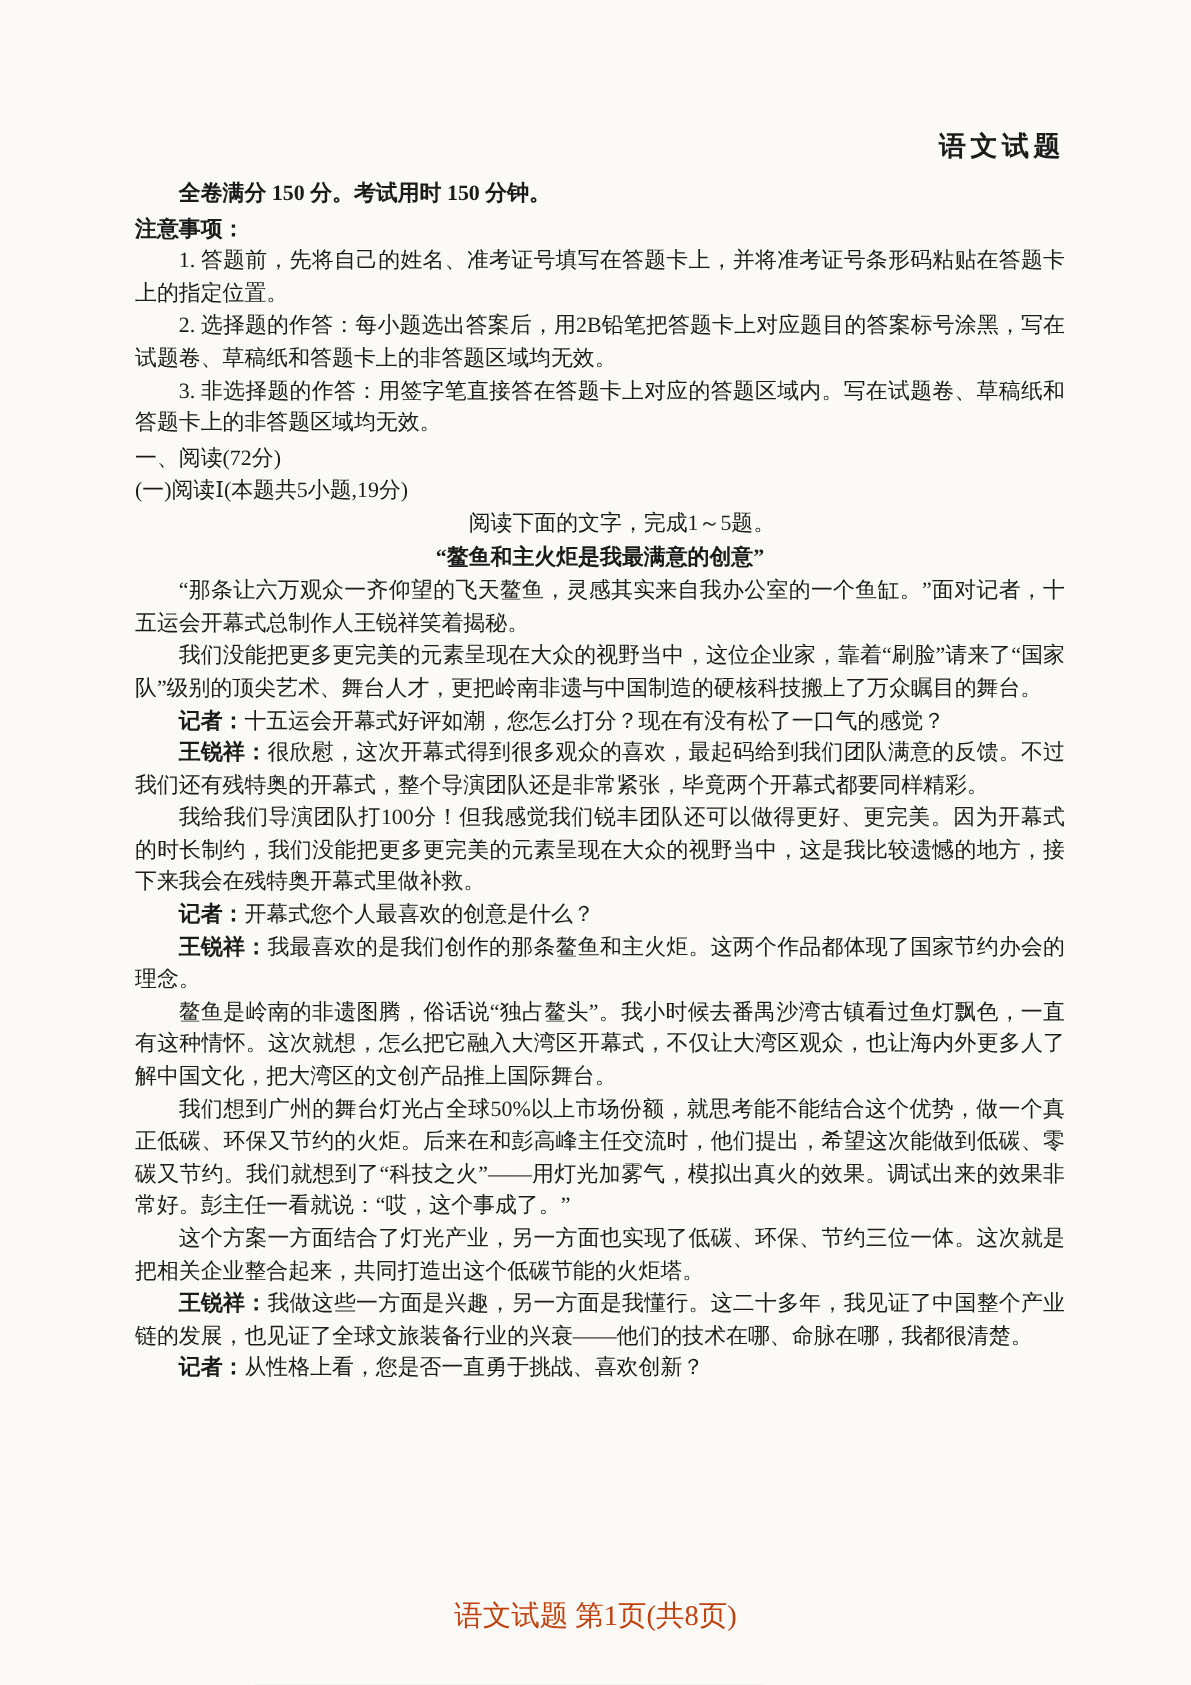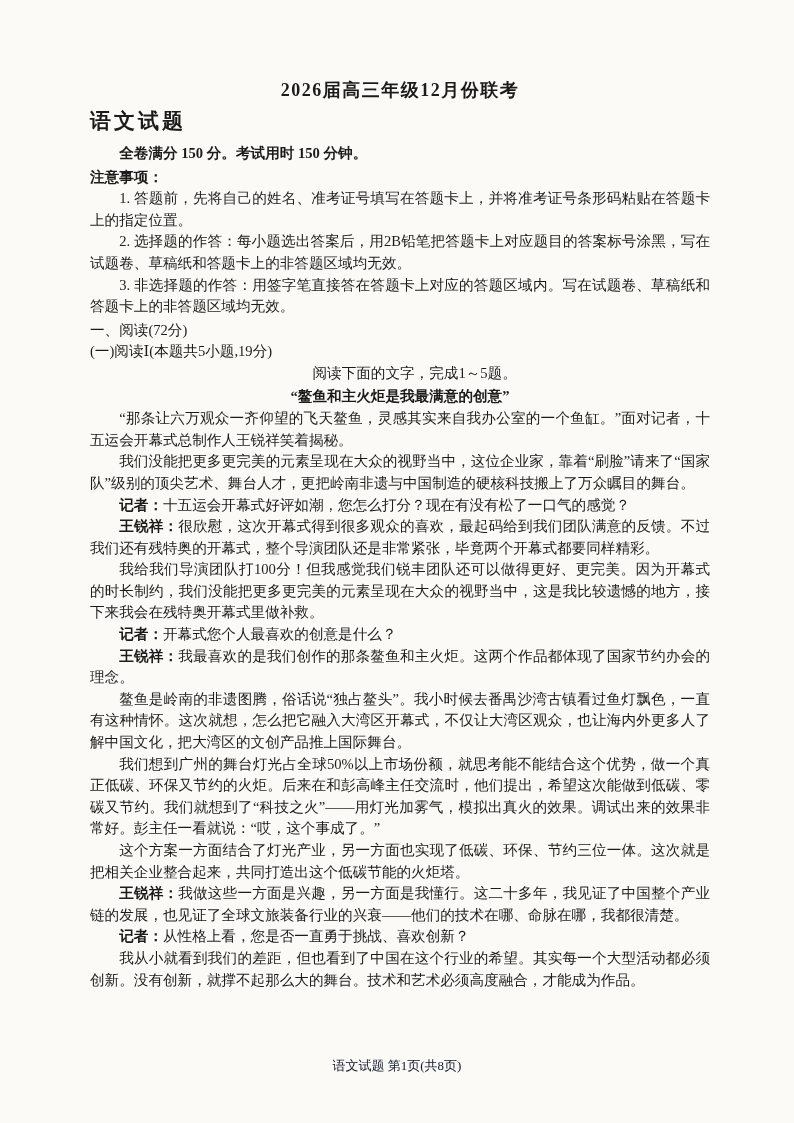--- a/index.html
+++ b/index.html
@@ -16,44 +16,43 @@
     padding: 78px 84px 0 90px;
     overflow: hidden;
     font-size: 14.6px;
     line-height: 21.6px;
   }
   .title {
     text-align: center; font-size: 18px; font-weight: 700;
     letter-spacing: 1.5px; line-height: 24px;
   }
   .subject {
-    text-align: left; font-size: 21px; font-weight: 700;
+    text-align: right; font-size: 18px; font-weight: 700;
     letter-spacing: 3px; margin-top: 8px; line-height: 22px;
   }
   .score-line { margin-top: 11px; text-indent: 2em; font-weight: 700; }
   .notice-head { font-weight: 700; margin-top: 2px; }
   p.para { text-indent: 2em; text-align: justify; }
   .sec-head { font-weight: 400; margin-top: 2px; }
   .subsec-head { margin-top: 0; }
   .instruction { text-indent: 2em; text-align: center; }
   .article-title {
     text-align: center; font-weight: 700; margin: 1px 0 1px 0;
   }
   .speaker { font-weight: 700; }
   .page-footer {
-    position: absolute; left: 0; right: 0; bottom: 46px;
-    text-align: center; font-size: 13px; color: #0f172a;
+    position: absolute; left: 0; right: 0; bottom: 34px;
+    text-align: center; font-size: 19px; color: #c2410c;
   }
 </style>
 </head>
 <body>
 
 <div class="page">
 
-  <div class="title">2026届高三年级12月份联考</div>
   <div class="subject">语文试题</div>
 
   <p class="score-line">全卷满分 150 分。考试用时 150 分钟。</p>
 
   <p class="notice-head">注意事项：</p>
   <div id="notices">
       <p class="para">1. 答题前，先将自己的姓名、准考证号填写在答题卡上，并将准考证号条形码粘贴在答题卡上的指定位置。</p>
       <p class="para">2. 选择题的作答：每小题选出答案后，用2B铅笔把答题卡上对应题目的答案标号涂黑，写在试题卷、草稿纸和答题卡上的非答题区域均无效。</p>
       <p class="para">3. 非选择题的作答：用签字笔直接答在答题卡上对应的答题区域内。写在试题卷、草稿纸和答题卡上的非答题区域均无效。</p>
     </div>
@@ -69,18 +68,17 @@
       <p class="para"><span class="speaker">记者：</span>十五运会开幕式好评如潮，您怎么打分？现在有没有松了一口气的感觉？</p>
       <p class="para"><span class="speaker">王锐祥：</span>很欣慰，这次开幕式得到很多观众的喜欢，最起码给到我们团队满意的反馈。不过我们还有残特奥的开幕式，整个导演团队还是非常紧张，毕竟两个开幕式都要同样精彩。</p>
       <p class="para">我给我们导演团队打100分！但我感觉我们锐丰团队还可以做得更好、更完美。因为开幕式的时长制约，我们没能把更多更完美的元素呈现在大众的视野当中，这是我比较遗憾的地方，接下来我会在残特奥开幕式里做补救。</p>
       <p class="para"><span class="speaker">记者：</span>开幕式您个人最喜欢的创意是什么？</p>
       <p class="para"><span class="speaker">王锐祥：</span>我最喜欢的是我们创作的那条鳌鱼和主火炬。这两个作品都体现了国家节约办会的理念。</p>
       <p class="para">鳌鱼是岭南的非遗图腾，俗话说“独占鳌头”。我小时候去番禺沙湾古镇看过鱼灯飘色，一直有这种情怀。这次就想，怎么把它融入大湾区开幕式，不仅让大湾区观众，也让海内外更多人了解中国文化，把大湾区的文创产品推上国际舞台。</p>
       <p class="para">我们想到广州的舞台灯光占全球50%以上市场份额，就思考能不能结合这个优势，做一个真正低碳、环保又节约的火炬。后来在和彭高峰主任交流时，他们提出，希望这次能做到低碳、零碳又节约。我们就想到了“科技之火”——用灯光加雾气，模拟出真火的效果。调试出来的效果非常好。彭主任一看就说：“哎，这个事成了。”</p>
       <p class="para">这个方案一方面结合了灯光产业，另一方面也实现了低碳、环保、节约三位一体。这次就是把相关企业整合起来，共同打造出这个低碳节能的火炬塔。</p>
       <p class="para"><span class="speaker">王锐祥：</span>我做这些一方面是兴趣，另一方面是我懂行。这二十多年，我见证了中国整个产业链的发展，也见证了全球文旅装备行业的兴衰——他们的技术在哪、命脉在哪，我都很清楚。</p>
       <p class="para"><span class="speaker">记者：</span>从性格上看，您是否一直勇于挑战、喜欢创新？</p>
-      <p class="para">我从小就看到我们的差距，但也看到了中国在这个行业的希望。其实每一个大型活动都必须创新。没有创新，就撑不起那么大的舞台。技术和艺术必须高度融合，才能成为作品。</p>
     </div>
 
   <div class="page-footer">语文试题 第1页(共8页)</div>
 
 </div>
 
 </body></html>

